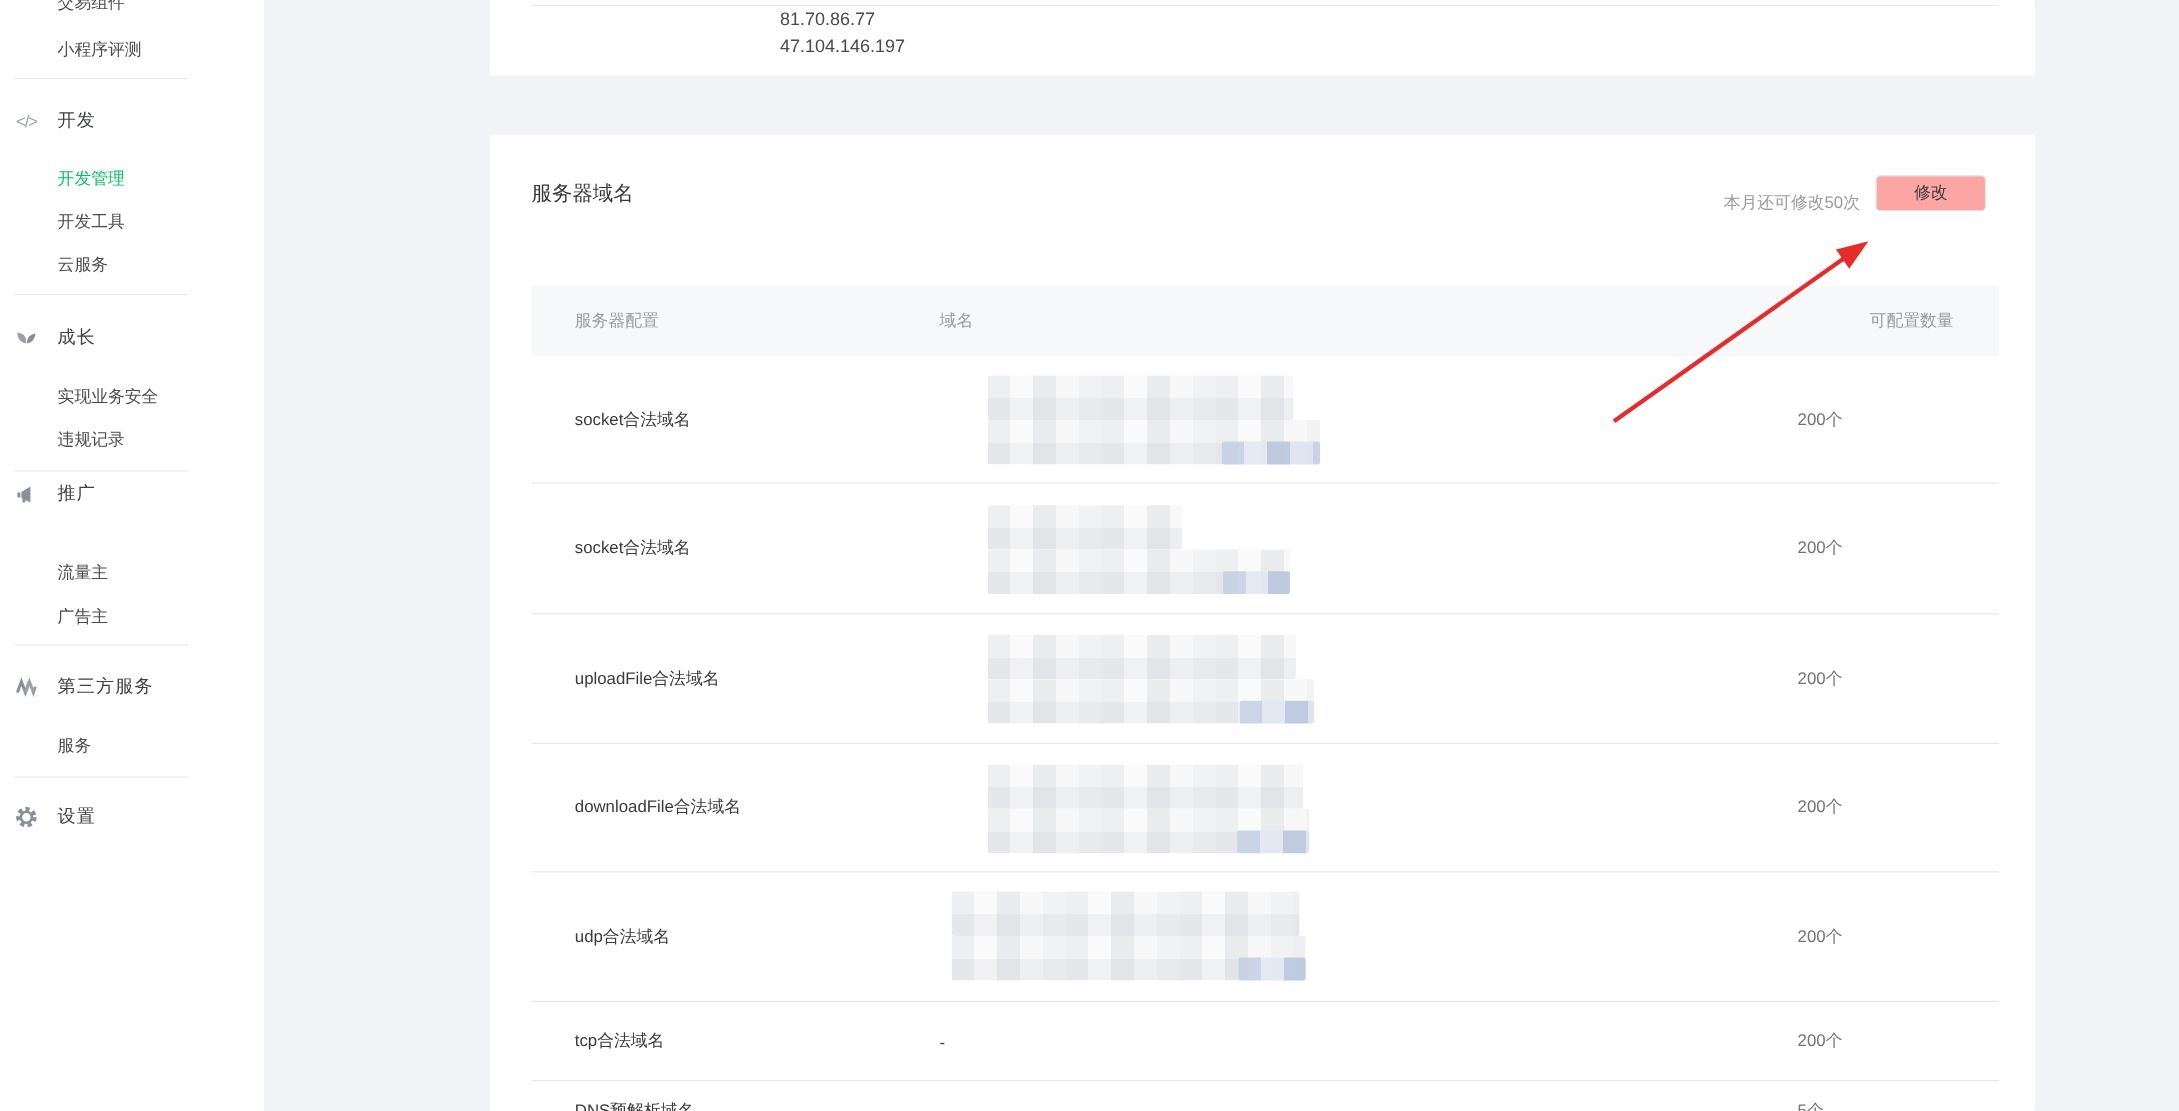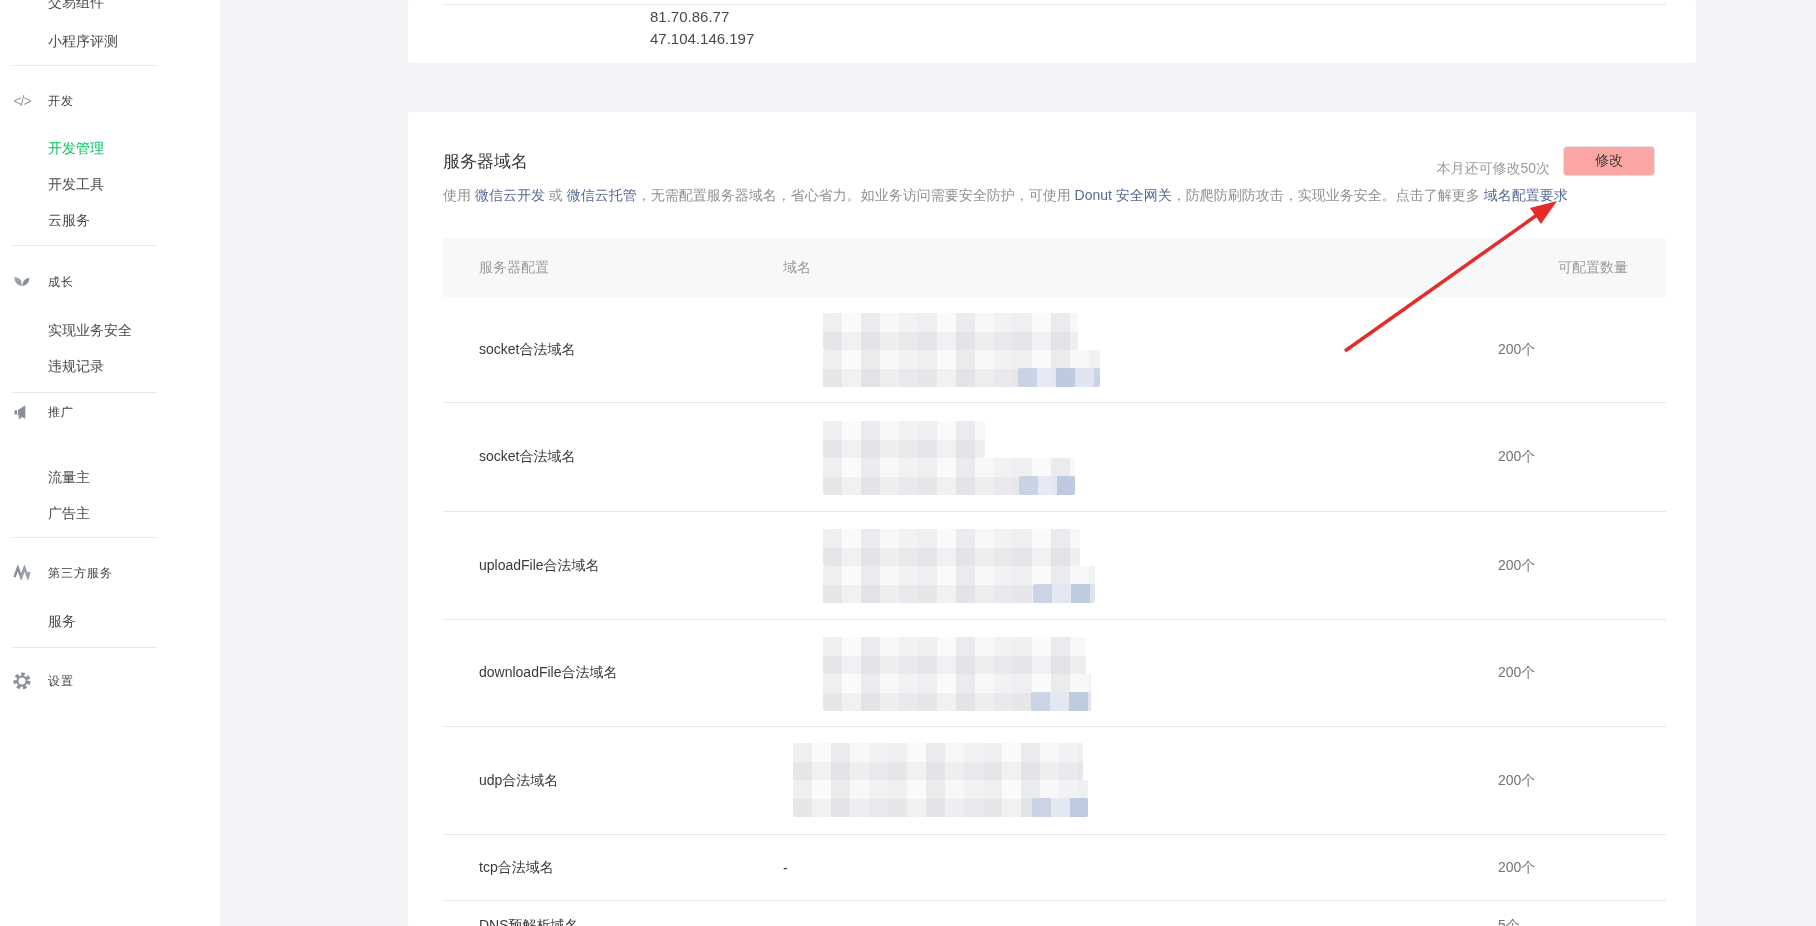--- a/index.html
+++ b/index.html
@@ -5,21 +5,21 @@
   html,body{margin:0;padding:0;}
   body{
     width:1816px;height:926px;overflow:hidden;position:relative;
     background:#f2f3f7;color:#353535;
     font-family:"Liberation Sans","DejaVu Sans",sans-serif;
   }
   
   .sidebar{position:absolute;left:0;top:0;width:220px;height:926px;background:#fff;}
   .nav-entry{position:absolute;left:0;width:220px;height:22px;line-height:22px;white-space:nowrap;cursor:pointer;}
   .nav-entry .lbl{position:absolute;left:48px;}
-  .nav-sec .lbl{font-size:12px;color:#3e4046;letter-spacing:1px;}
+  .nav-sec .lbl{font-size:15px;color:#3e4046;letter-spacing:1px;}
   .nav-item .lbl{font-size:14px;color:#4c4c4c;}
   .nav-item.active .lbl{color:#07c160;}
   .nav-ico{position:absolute;left:10px;top:0;width:24px;height:22px;color:#9a9ea6;
            display:flex;align-items:center;justify-content:center;font-size:13px;}
   .nav-div{position:absolute;left:12px;width:145px;height:1px;background:#e9e9eb;}
   
   .card{position:absolute;left:408px;width:1288px;background:#fff;border-radius:2px;}
   .card-ip{top:0;height:63px;overflow:hidden;}
   .ip-div{position:absolute;left:35px;right:30px;top:4px;height:1px;background:#e8e8ea;}
   .ip-lines{position:absolute;left:242px;top:6px;font-size:15px;color:#4a4a4a;line-height:22px;}
@@ -142,21 +142,20 @@
   <div class="ip-lines">
     <div>81.70.86.77</div>
     <div>47.104.146.197</div>
   </div>
 </div>
 
 <div class="card card-domain">
   <div class="sd-title">服务器域名</div>
   <div class="sd-quota">本月还可修改50次</div>
   <button class="sd-modify">修改</button>
-  <div class="sd-desc" id="desc"><span>使用 </span><span class="lnk">微信云开发</span><span> 或 </span><span class="lnk">微信云托管</span><span>，无需配置服务器域名，省心省力。如业务访问需要安全防护，可使用 </span><span class="lnk">Donut 安全网关</span><span>，防爬防刷防攻击，实现业务安全。点击了解更多 </span><span class="lnk">域名配置要求</span></div>
 
   <div class="dtable">
     <div class="thead">
       <span class="th c1">服务器配置</span>
       <span class="th c2">域名</span>
       <span class="th c3">可配置数量</span>
     </div>
     <div id="tbody">
         <div class="trow" style="height: 105px;">
           <span class="rl">socket合法域名</span>

